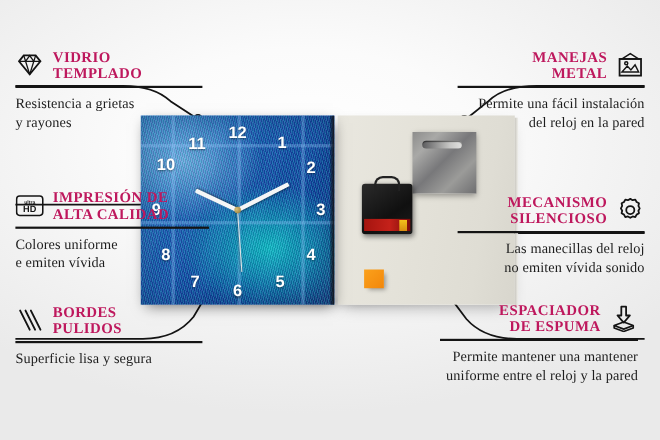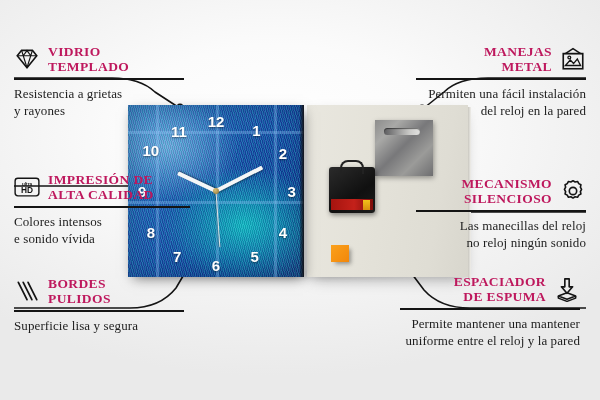--- a/index.html
+++ b/index.html
@@ -200,22 +200,22 @@
           <text x="14" y="10.4" font-family="Liberation Sans, sans-serif" font-size="5" font-weight="700" fill="#141414" text-anchor="middle">ultra</text>
           <text x="14" y="18.6" font-family="Liberation Sans, sans-serif" font-size="9" font-weight="700" fill="#141414" text-anchor="middle">HD</text>
         </svg>
       </span>
       <div>
         <div class="c-title">IMPRESIÓN DE</div>
         <div class="c-title">ALTA CALIDAD</div>
       </div>
     </div>
     <div class="c-rule"></div>
-    <div class="c-desc">Colores intensos</div>
-    <div class="c-desc">e sonido vívida</div>
+    <div class="c-desc">Colores uniforme</div>
+    <div class="c-desc">e emiten vívida</div>
   </div>
 
   <div class="callout left" style="left:14px;top:276px;">
     <div class="c-head">
       <span class="ic">
         <svg viewBox="0 0 24 24">
             <path d="M4 4l8 16M8.5 4l8 16M13 4l8 16" fill="none" stroke="#141414" stroke-width="1.6" stroke-linecap="round"></path>
           </svg>
       </span>
       <div>
@@ -236,40 +236,40 @@
           <path d="M5 18l4.5-5 3 3.2L16 12l3 6H5z" fill="none" stroke="#141414" stroke-width="1.2"></path>
           <circle cx="8.6" cy="10.6" r="1.3" fill="none" stroke="#141414" stroke-width="1.2"></circle>
         </svg>
       </span>
       <div>
         <div class="c-title">MANEJAS</div>
         <div class="c-title">METAL</div>
       </div>
     </div>
     <div class="c-rule"></div>
-    <div class="c-desc">Permiten una fácil instalación</div>
+    <div class="c-desc">Permite una fácil instalación</div>
     <div class="c-desc">del reloj en la pared</div>
   </div>
 
   <div class="callout right" style="left:416px;top:176px;">
     <div class="c-head">
       <span class="ic">
         <svg viewBox="0 0 24 24">
           <path d="M12 2.6l2 1.1 2.2-.5 1.1 2 2 1.1-.5 2.2 1.1 2-1.1 2 .5 2.2-2 1.1-1.1 2-2.2-.5-2 1.1-2-1.1-2.2.5-1.1-2-2-1.1.5-2.2-1.1-2 1.1-2-.5-2.2 2-1.1 1.1-2 2.2.5 2-1.1z" fill="none" stroke="#141414" stroke-width="1.5" stroke-linejoin="round"></path>
           <circle cx="12" cy="12" r="3.4" fill="none" stroke="#141414" stroke-width="1.5"></circle>
         </svg>
       </span>
       <div>
         <div class="c-title">MECANISMO</div>
         <div class="c-title">SILENCIOSO</div>
       </div>
     </div>
     <div class="c-rule"></div>
     <div class="c-desc">Las manecillas del reloj</div>
-    <div class="c-desc">no reloj ningún sonido</div>
+    <div class="c-desc">no emiten vívida sonido</div>
   </div>
 
   <div class="callout right" style="left:400px;top:274px;width:180px;">
     <div class="c-head">
       <span class="ic">
         <svg viewBox="0 0 24 24">
           <path d="M10 2.6h4v7.4h3.2L12 16 6.8 10h3.2V2.6z" fill="none" stroke="#141414" stroke-width="1.5" stroke-linejoin="round"></path>
           <path d="M4 18.4l8-3 8 3-8 3-8-3z" fill="none" stroke="#141414" stroke-width="1.4" stroke-linejoin="round"></path>
           <path d="M4 18.4v2l8 3 8-3v-2" fill="none" stroke="#141414" stroke-width="1.4" stroke-linejoin="round"></path>
         </svg>

